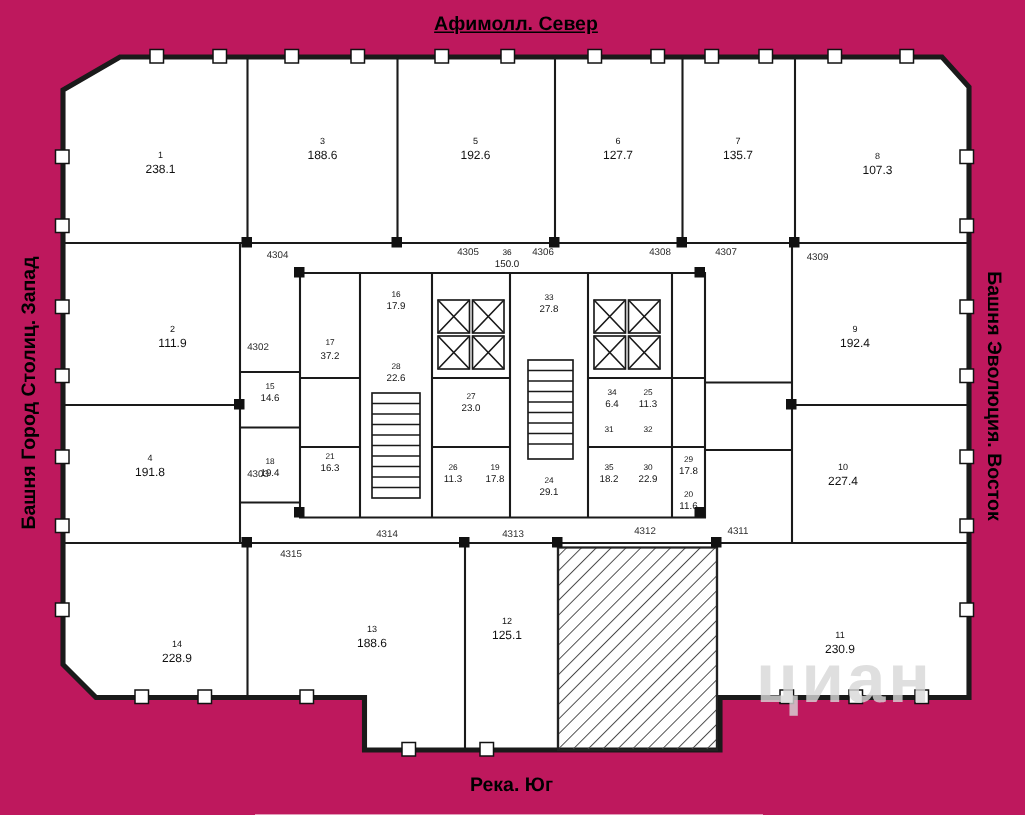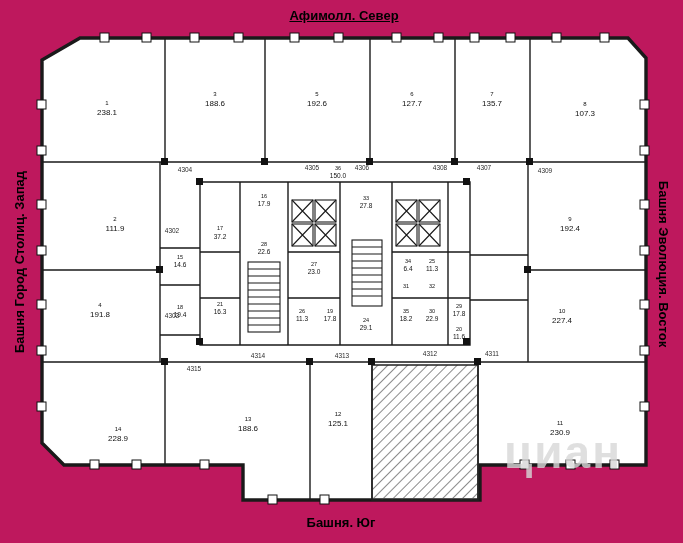--- a/index.html
+++ b/index.html
@@ -22,21 +22,21 @@
   .carea{font:6.5px "Liberation Sans",sans-serif;text-anchor:middle;fill:#111;}
   .tag{font:6.5px "Liberation Sans",sans-serif;text-anchor:middle;fill:#2b2b2b;}
   .wm{font:bold 46px "Liberation Sans",sans-serif;text-anchor:middle;fill:#d8d8d8;opacity:.8;letter-spacing:2px;}
 </style>
 </head>
 <body>
 
 <div class="page">
 
   <div class="dir-label dir-north">Афимолл. Север</div>
-  <div class="dir-label dir-south">Башня. Юг</div>
+  <div class="dir-label dir-south">Река. Юг</div>
   <div class="dir-label dir-west">Башня Город Столиц. Запад</div>
   <div class="dir-label dir-east">Башня Эволюция. Восток</div>
 
   <svg width="683" height="543" viewBox="0 0 683 543">
     <defs>
       <pattern id="hatch" width="7" height="7" patternUnits="userSpaceOnUse" patternTransform="rotate(45)">
         <line x1="0" y1="0" x2="0" y2="7" stroke="#4a4a4a" stroke-width="1.3"></line>
       </pattern>
     </defs>
 

